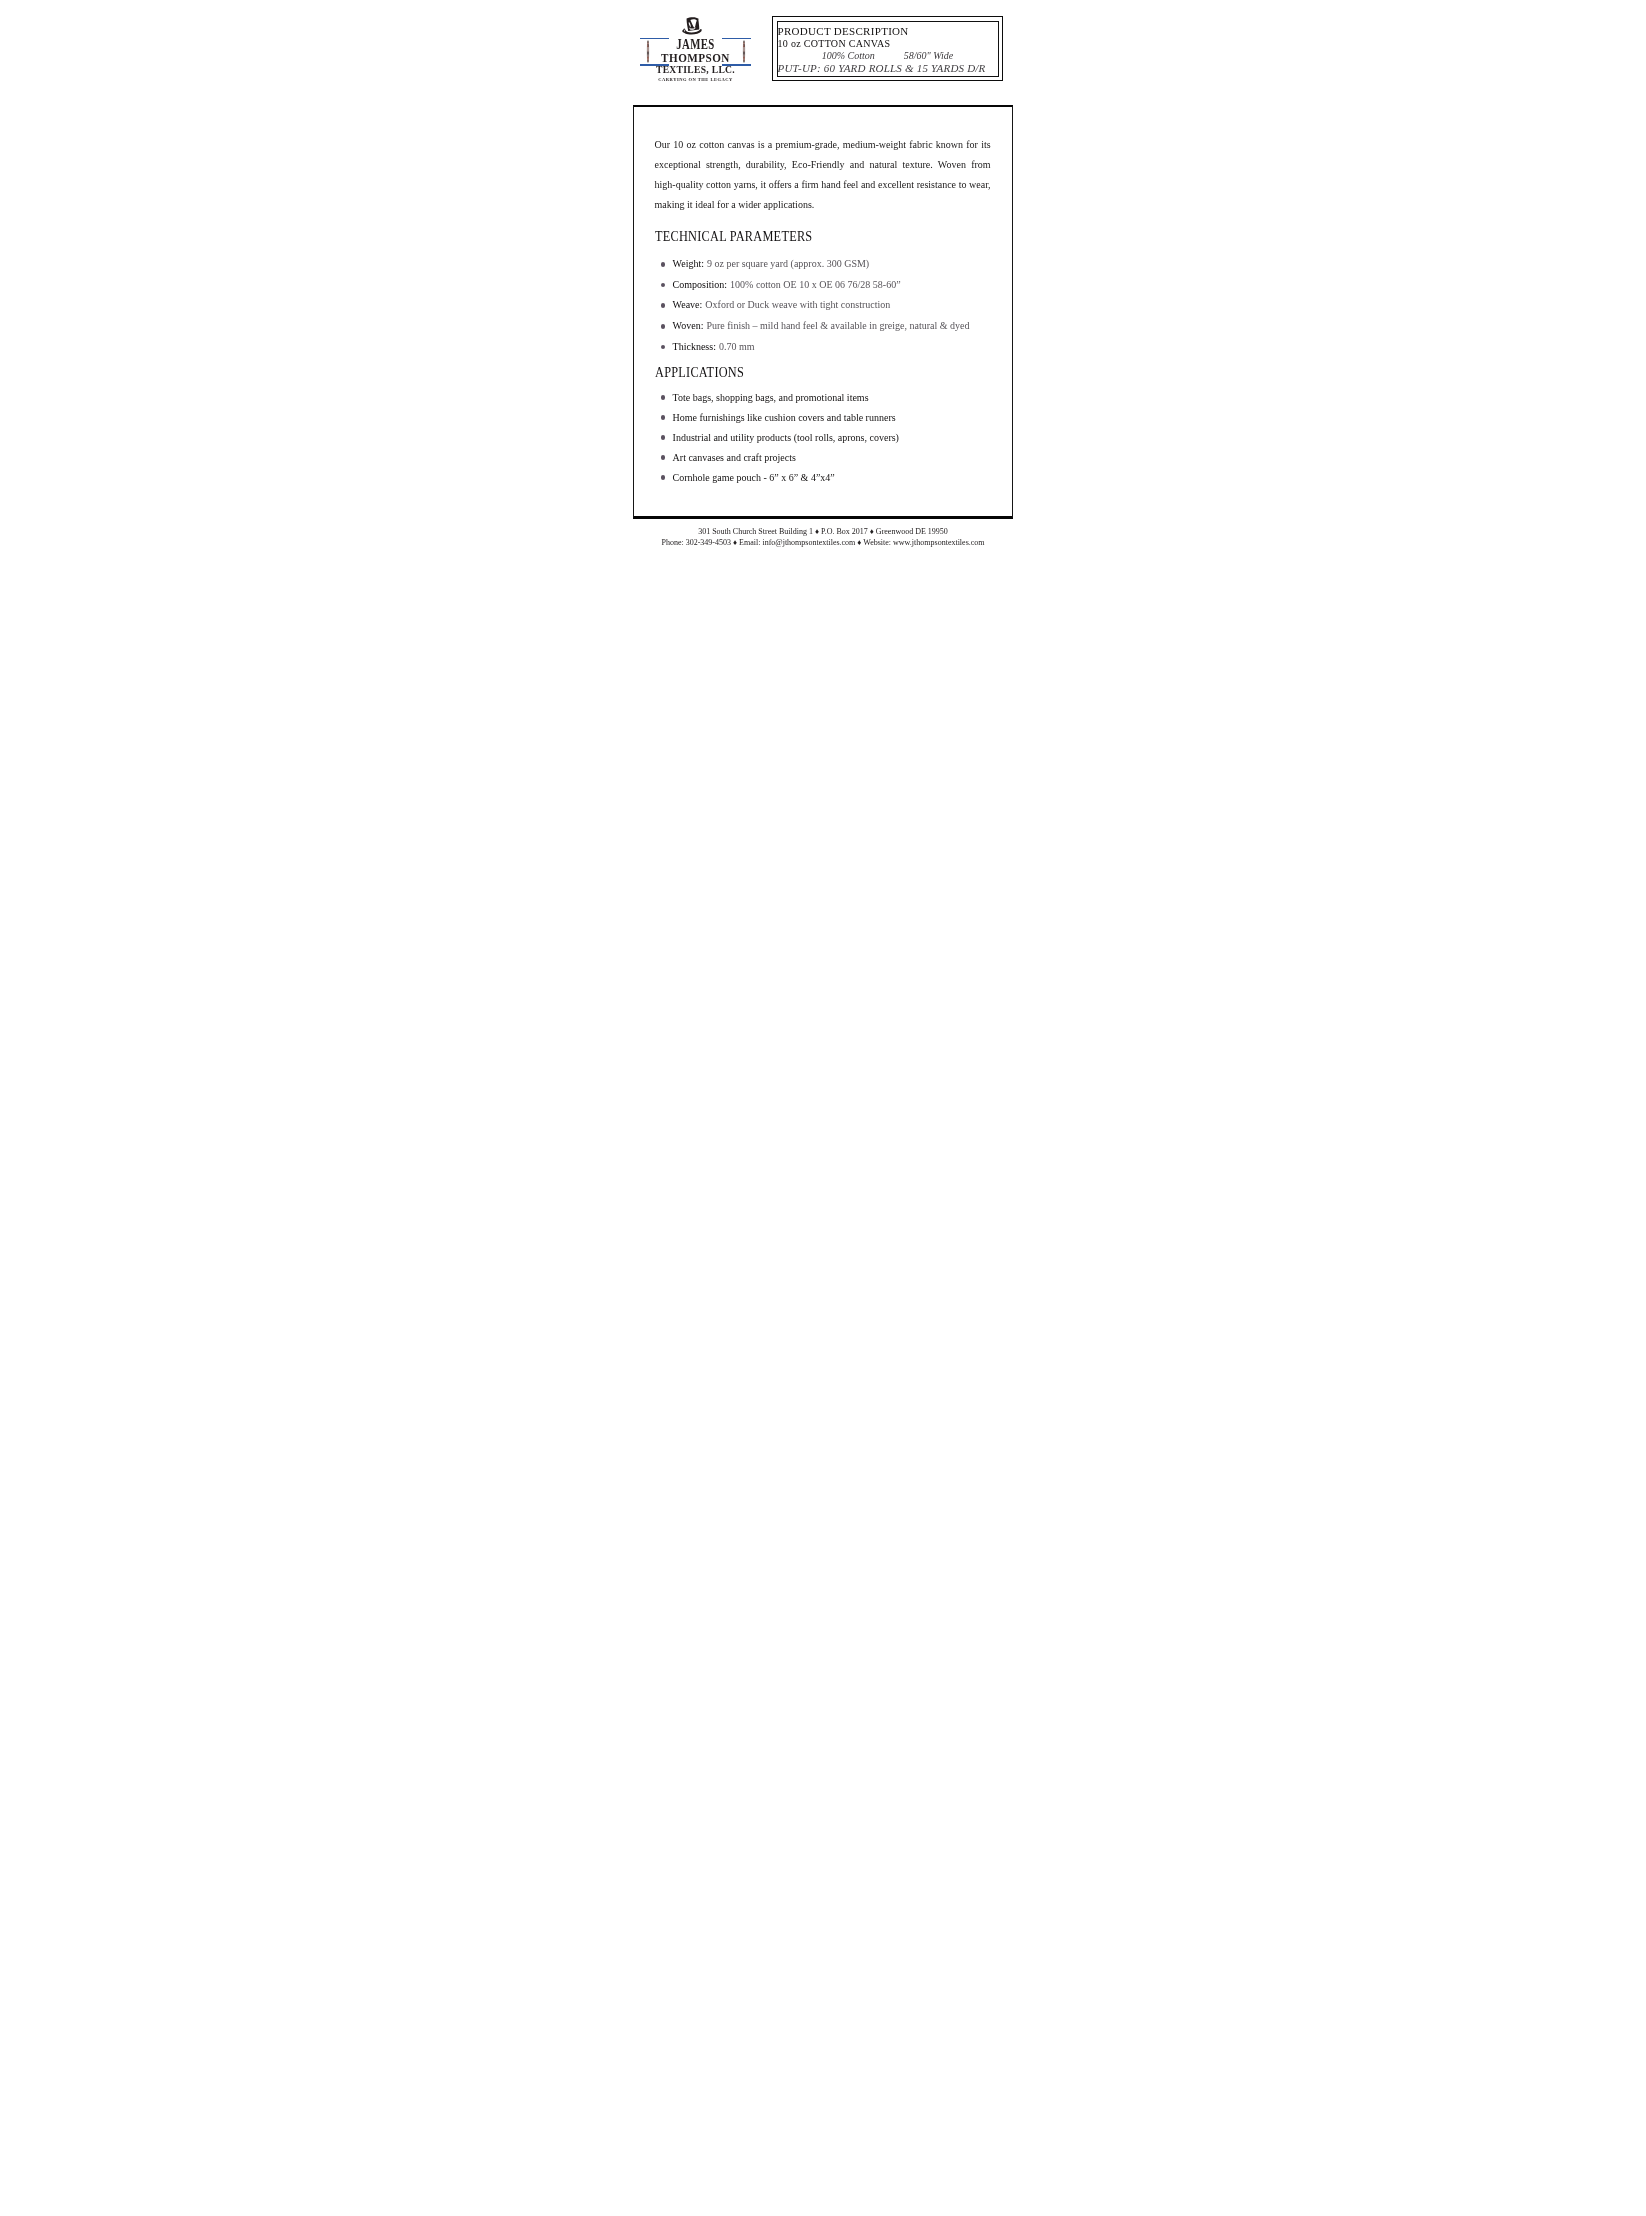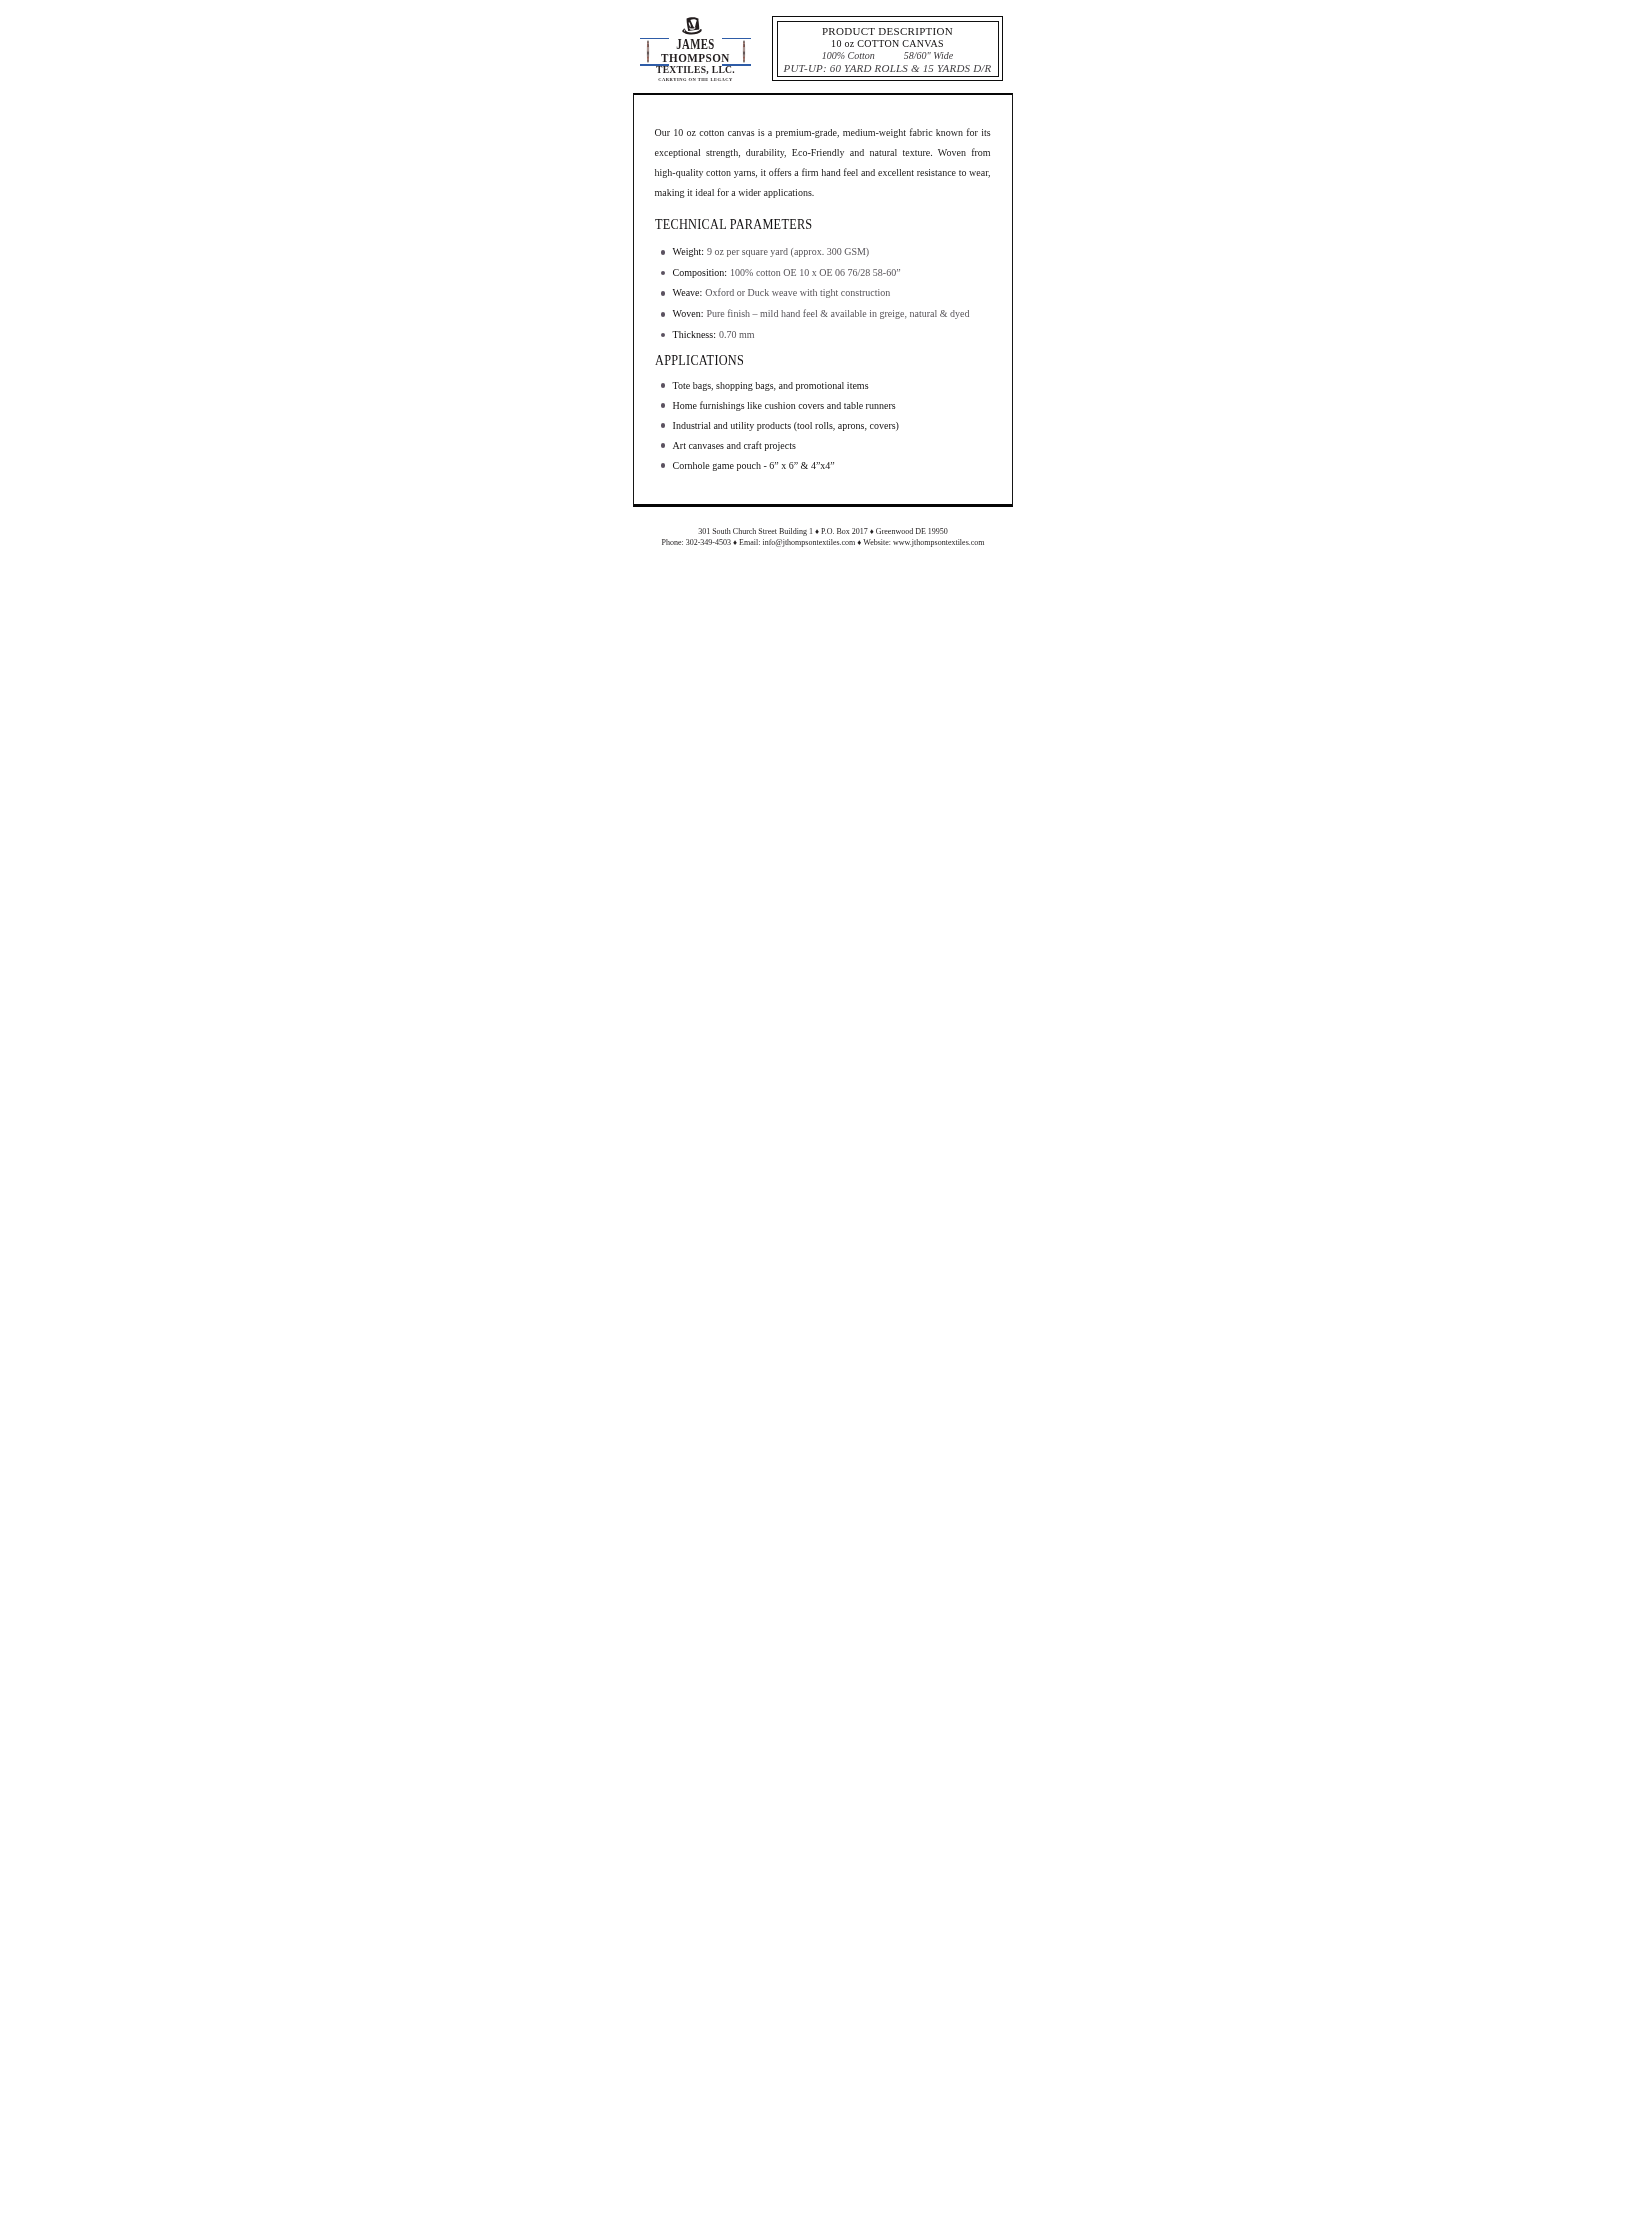--- a/index.html
+++ b/index.html
@@ -41,30 +41,30 @@
     letter-spacing:0.5px; white-space:nowrap;
   }
 
   
   .desc-box {
     position:absolute; left:155px; top:16px; width:231px; height:65px;
     border:1.5px solid #0c0c0c; box-sizing:border-box; background:#fff;
   }
   .desc-inner {
     position:absolute; left:3.5px; right:3.5px; top:3.5px; bottom:3.5px;
-    border:1px solid #111; text-align:center; overflow:hidden;
+    border:1px solid #111; text-align:left; overflow:hidden;
   }
   .desc-title   { margin-top:3.5px;  font-size:11px; line-height:12px; color:#161414; letter-spacing:0.3px; white-space:nowrap; }
   .desc-subtitle{ margin-top:0.5px;  font-size:10px; line-height:11px; font-weight:400; color:#0f0d0e; letter-spacing:0.3px; white-space:nowrap; }
   .desc-specs   { margin-top:3.5px;  font-size:10px; line-height:8.6px; font-style:italic; color:#3c3a3d; display:flex; justify-content:center; gap:29px; white-space:nowrap; }
   .desc-putup   { margin-top:3px;  font-size:11px; line-height:9px; font-style:italic; color:#403e41; letter-spacing:0.2px; white-space:nowrap; }
 
   
   .content-box {
-    position:absolute; left:15.6px; top:93px; width:380px; height:414px;
+    position:absolute; left:15.6px; top:105px; width:380px; height:414px;
     box-sizing:border-box; background:#fff;
     border-top:2.5px solid #060606; border-bottom:3px solid #060606;
     border-left:1px solid #161616; border-right:1px solid #161616;
     padding:0 21px;
   }
   .intro {
     margin:28px 0 0 0; font-size:10px; line-height:20px;
     text-align:justify; color:#1b1919;
   }
   .sec-heading {

